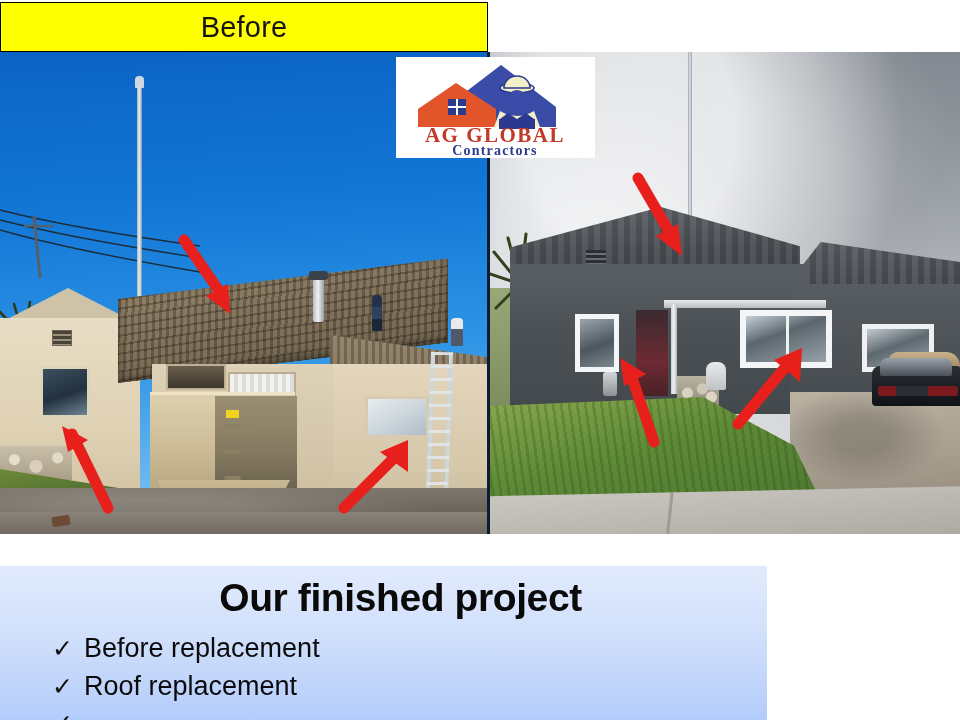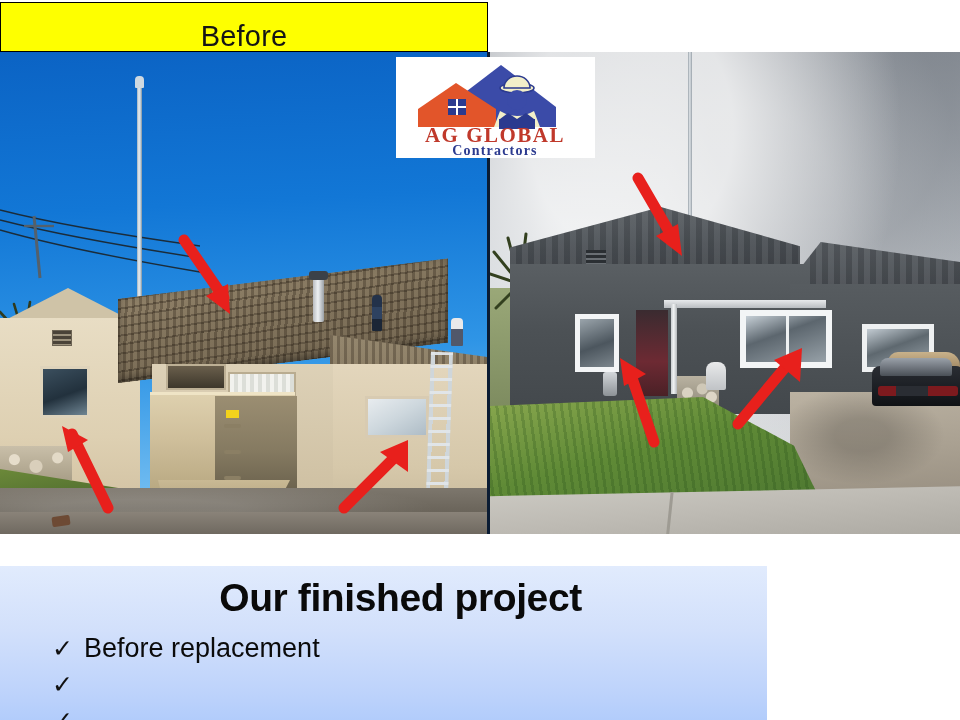--- a/index.html
+++ b/index.html
@@ -15,21 +15,21 @@
   }
 
   
   .header{
     position:absolute; left:0; top:2px; width:960px; height:50px;
     display:flex; z-index:40;
   }
   .hdr-cell{
     background:#feff00;
     border:1px solid #000000;
-    display:flex; align-items:flex-end; justify-content:center;
+    display:flex; align-items:center; justify-content:center;
     height:50px;
   }
   .hdr-cell.before{ width:488px; }
   .hdr-cell.after { width:472px; border-left:none; }
   .hdr-label{
     font-size:29px; color:#151515; letter-spacing:.2px;
     font-family:"Liberation Sans", sans-serif; line-height:1;
   }
 
   
@@ -565,20 +565,21 @@
 
   <div class="panel">
     <div class="panel-title">Our finished project</div>
     <div class="bullets">
       <div class="bullet">
         <span class="check">✓</span>
         <span>Before replacement</span>
       </div>
       <div class="bullet">
         <span class="check">✓</span>
+        <span>Roof replacement</span>
       </div>
       <div class="bullet">
         <span class="check">✓</span>
       </div>
     </div>
   </div>
 
 </div>
 
 </body></html>

